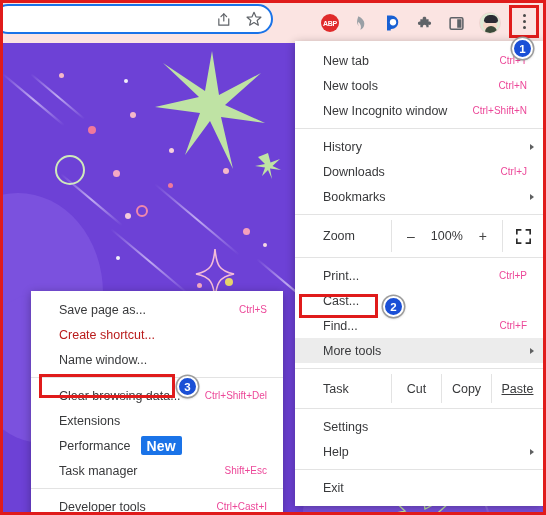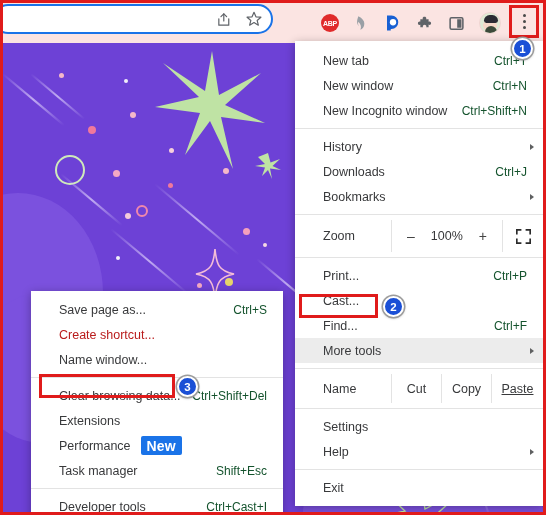--- a/index.html
+++ b/index.html
@@ -114,22 +114,22 @@
   .mi {
     position: relative;
     display: flex; align-items: center;
     height: 25px;
     padding: 0 10px 0 28px;
     white-space: nowrap;
   }
   .mi .label { flex: 0 0 auto; }
   .mi .accel {
     margin-left: auto;
-    color: #14532d;
-    font-size: 12px;
+    color: #ec4899;
+    font-size: 10px;
     padding-right: 6px;
   }
   .mi.hl { background: #ececec; }
   .mi.disabled .label { color: #b91c1c; }
   .arrow {
     position: absolute; right: 9px; top: 50%;
     transform: translateY(-50%);
     width: 0; height: 0;
     border-left: 4.5px solid #5f6061;
     border-top: 3.5px solid transparent;
@@ -312,21 +312,21 @@
   </div>
 
   <div class="menu main-menu">
 
     <div>
       <div class="mi">
         <span class="label">New tab</span>
         <span class="accel">Ctrl+T</span>
       </div>
       <div class="mi">
-        <span class="label">New window</span>
+        <span class="label">New tools</span>
         <span class="accel">Ctrl+N</span>
       </div>
       <div class="mi">
         <span class="label">New Incognito window</span>
         <span class="accel">Ctrl+Shift+N</span>
       </div>
     </div>
 
     <div class="sep"></div>
 
@@ -377,21 +377,21 @@
       </div>
       <div class="mi has-arrow hl">
         <span class="label">More tools</span>
         <span class="arrow"></span>
       </div>
     </div>
 
     <div class="sep"></div>
 
     <div class="edit-row">
-      <div class="edit-lbl">Name</div>
+      <div class="edit-lbl">Task</div>
       <div class="edit-cell">Cut</div>
       <div class="edit-cell">Copy</div>
       <div class="edit-cell">Paste</div>
     </div>
 
     <div class="sep"></div>
 
     <div>
       <div class="mi">
         <span class="label">Settings</span>

